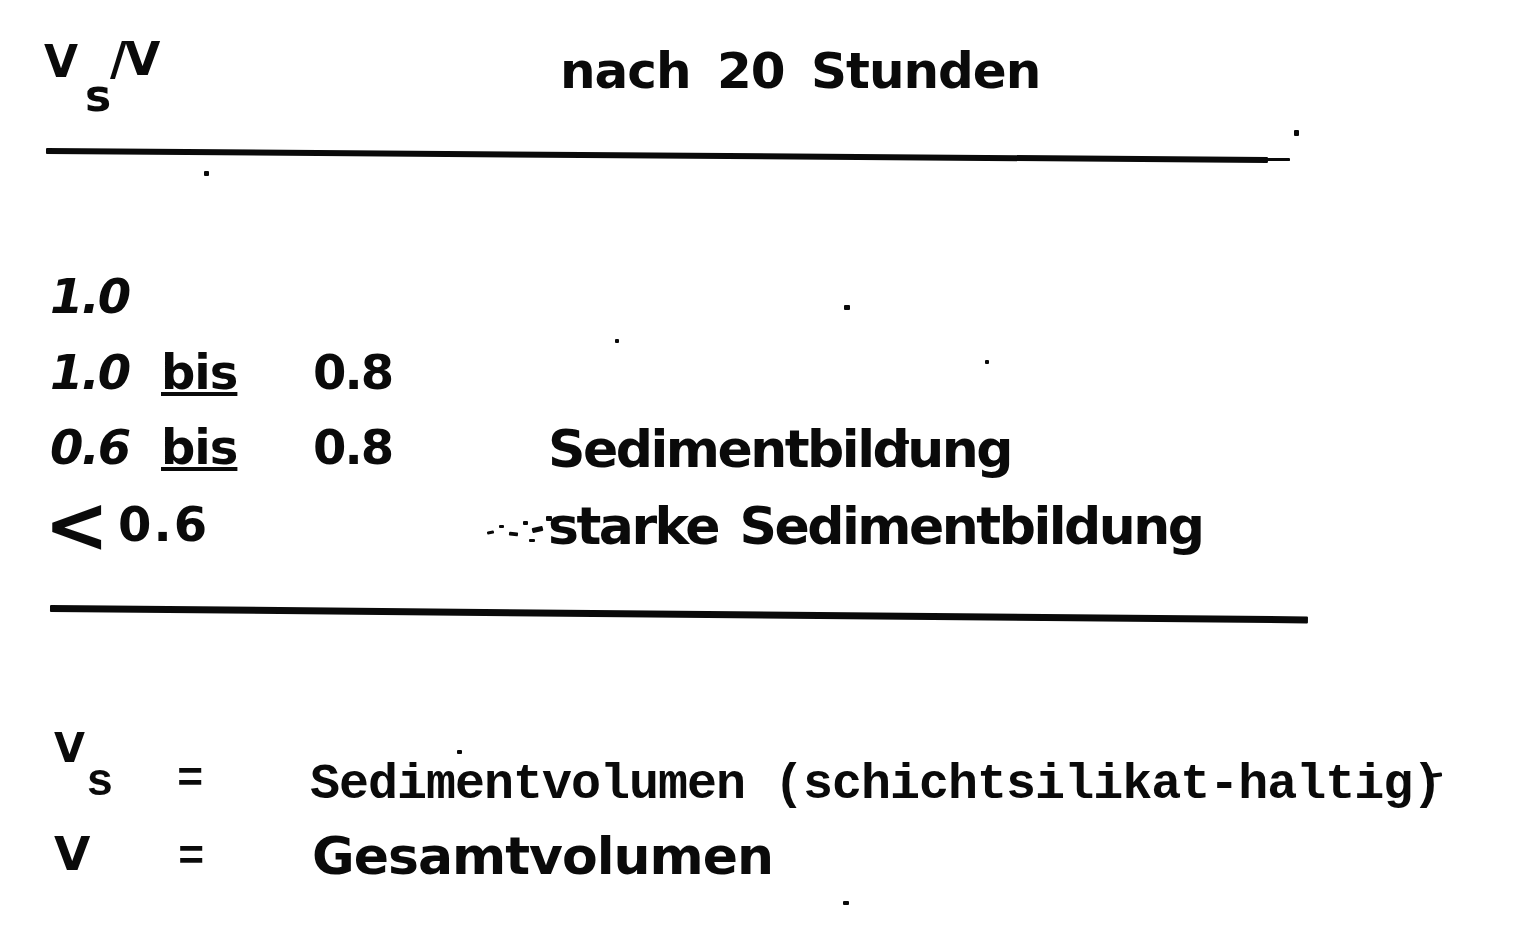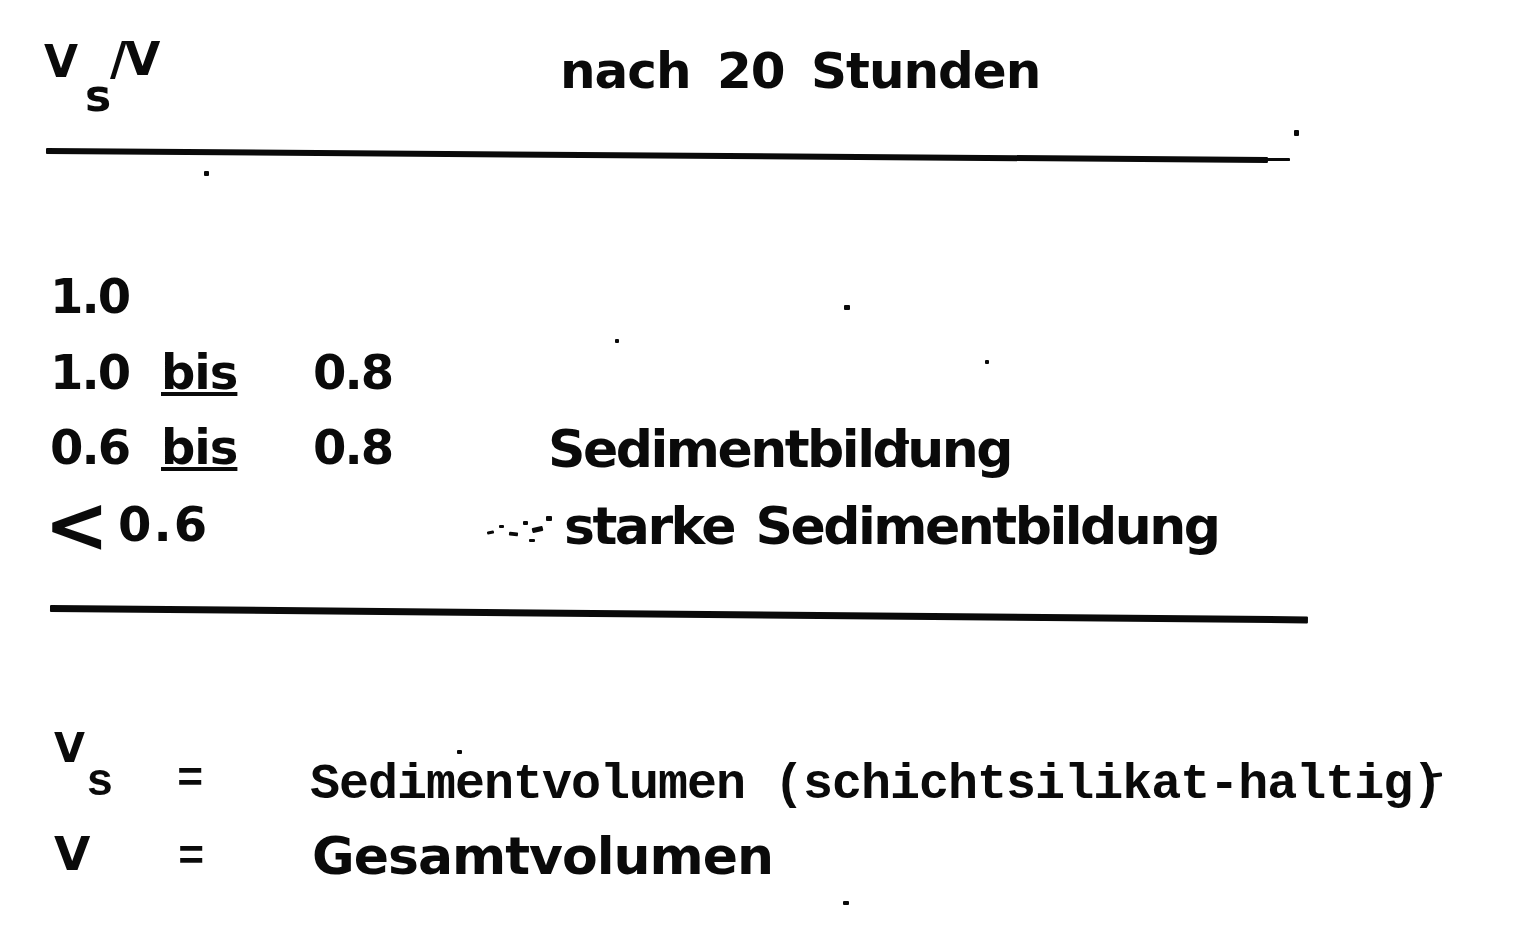--- a/index.html
+++ b/index.html
@@ -47,28 +47,28 @@
   .hdr-v      { left: 44px;  top: 40px;  font-size: 44px; letter-spacing: -1px; }
   .hdr-sub    { left: 85px;  top: 74px;  font-size: 44px; }
   .hdr-slashv { left: 110px; top: 36px;  font-size: 46px; letter-spacing: -2px; }
   .hdr-title  { left: 560px; top: 46px;  font-size: 50px; letter-spacing: -1px; word-spacing: 10px; }
 
   
   .r1 { top: 272px; }
   .r2 { top: 348px; }
   .r3 { top: 423px; }
   .num  { font-size: 48px; letter-spacing: -2px; }
-  .colA { left: 50px; }
+  .colA { left: 50px; font-style: italic; }
   .colB { left: 161px; text-decoration: underline; }
   .colC { left: 306px; margin-left: 7px; }
   .lt      { left: 44px;  top: 486px; font-size: 78px; letter-spacing: 0; }
   .r4num   { left: 118px; top: 500px; font-size: 48px; letter-spacing: 2px; }
   
   .result { left: 548px; font-size: 52px; letter-spacing: -2.5px; word-spacing: 6px; }
-  .r4res  { top: 500px; margin-left: 16px; }
+  .r4res  { top: 500px; }
 
   
   .l1-sym { left: 54px;  top: 728px; font-size: 40px; }
   .l1-sub { left: 86px;  top: 760px; font-size: 46px; }
   .l1-eq  { left: 177px; top: 758px; font-size: 44px; }
   .l1-def { left: 310px; top: 760px; font-size: 50px; letter-spacing: -1px; }
   .l2-sym { left: 54px;  top: 830px; font-size: 47px; }
   .l2-eq  { left: 178px; top: 836px; font-size: 44px; }
   .l2-def { left: 312px; top: 830px; font-size: 52px; letter-spacing: -1px; }
 </style>

